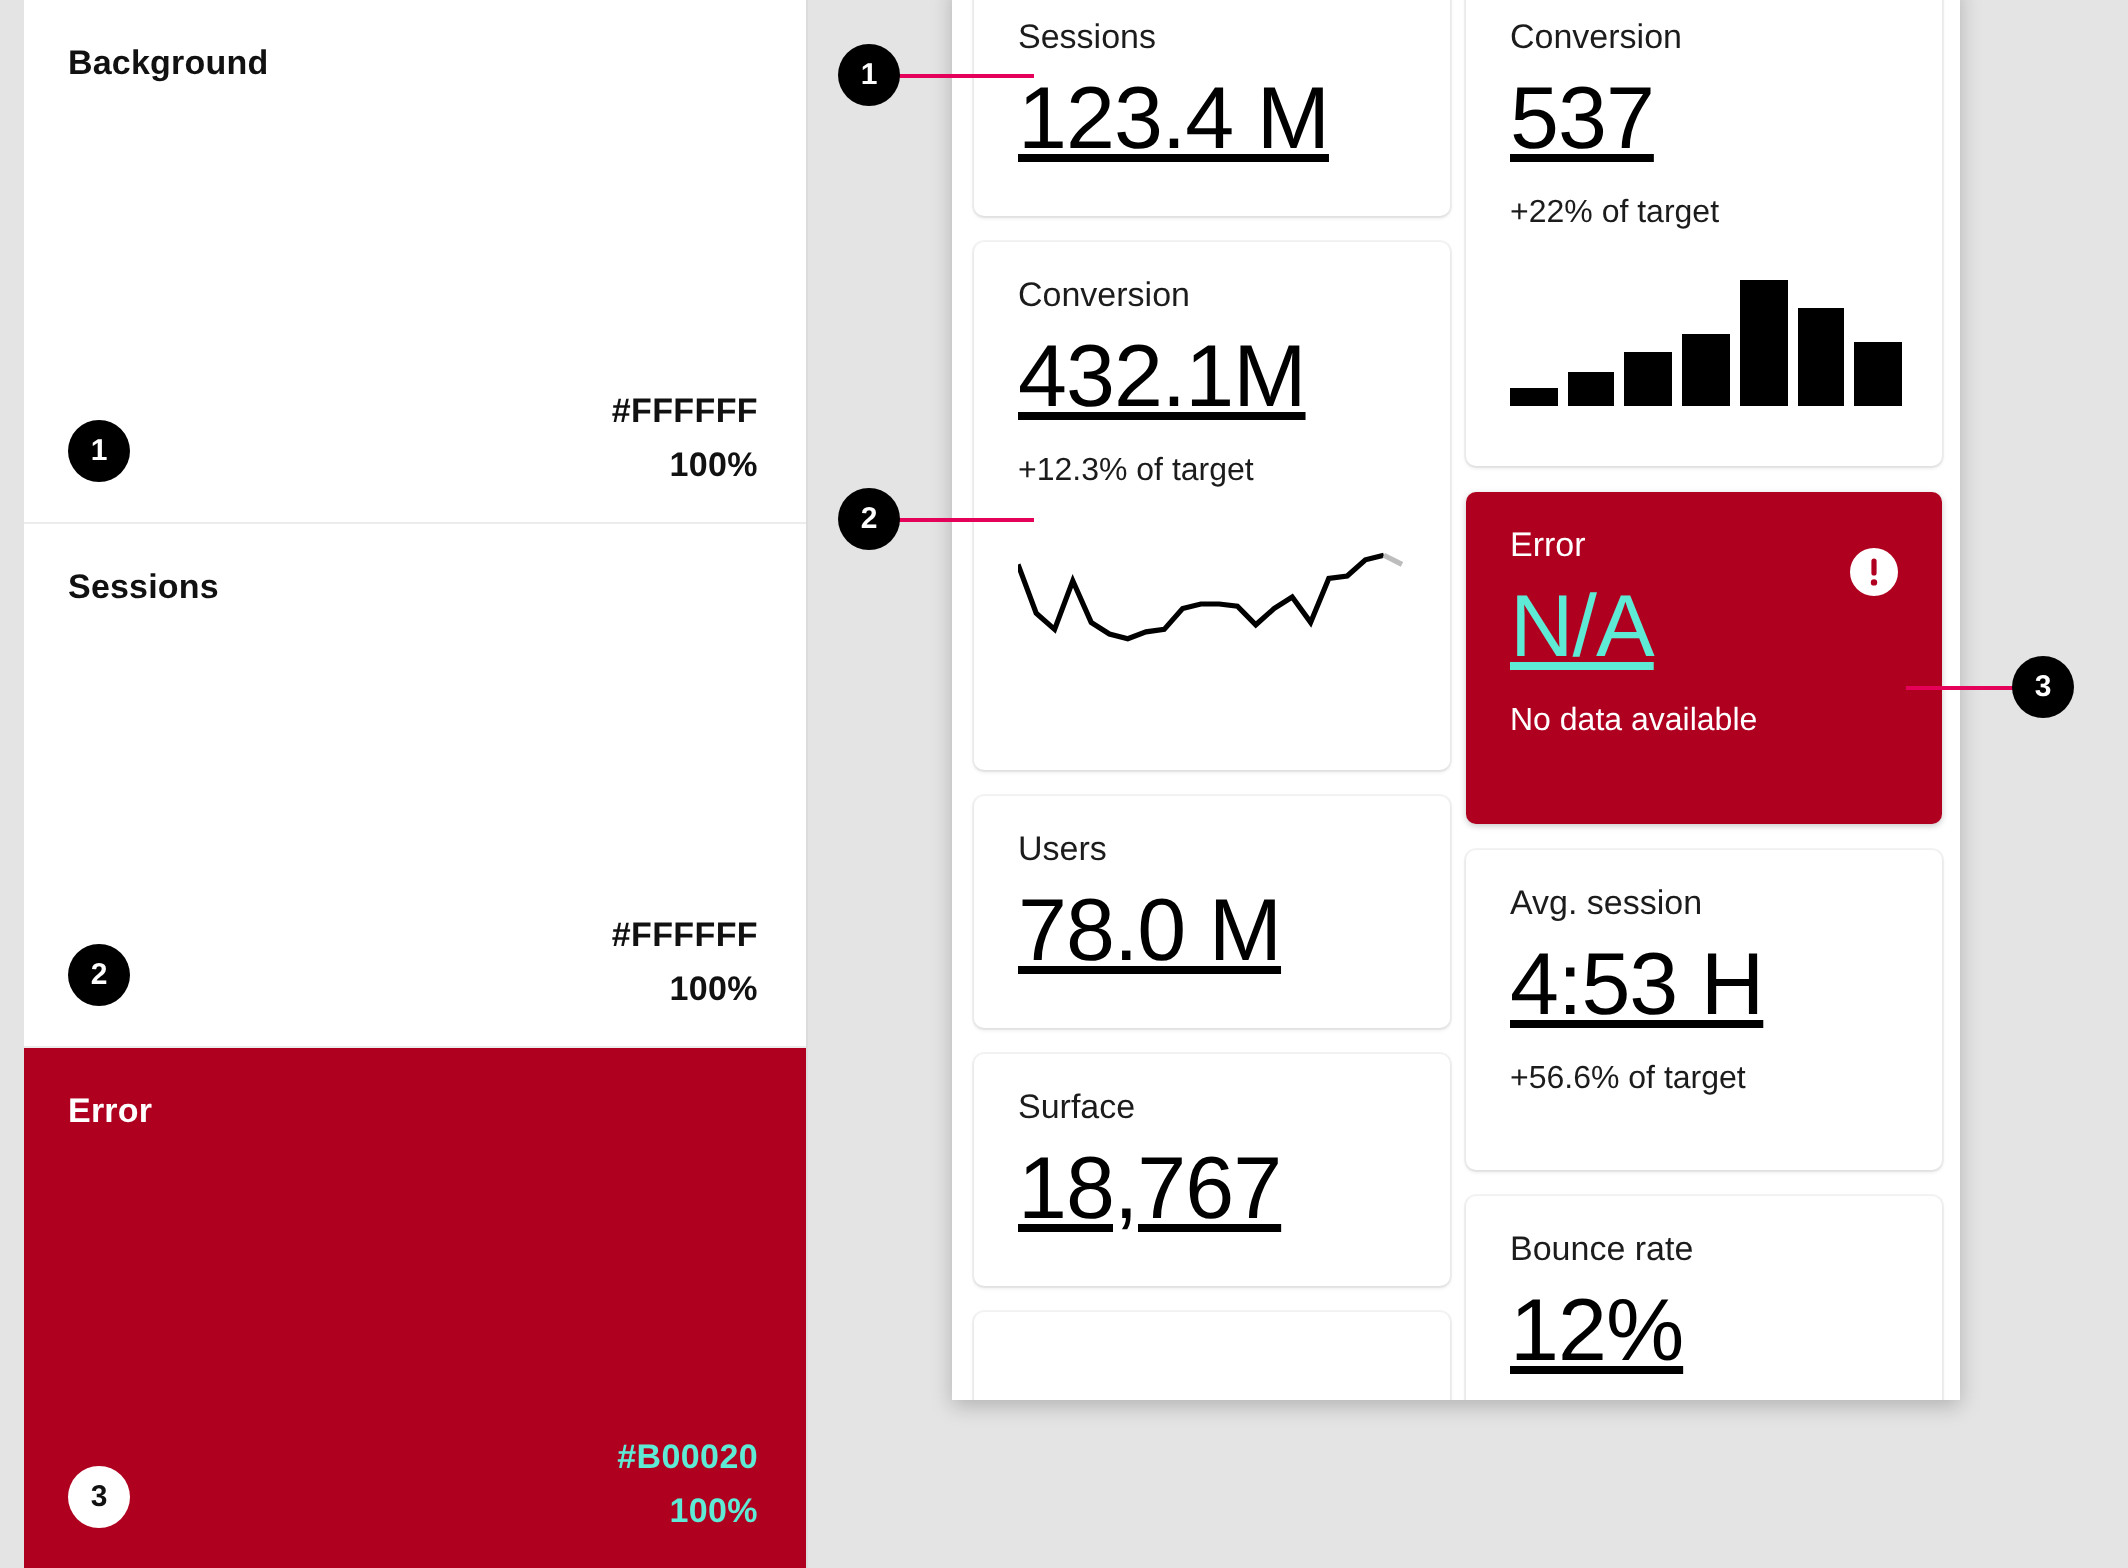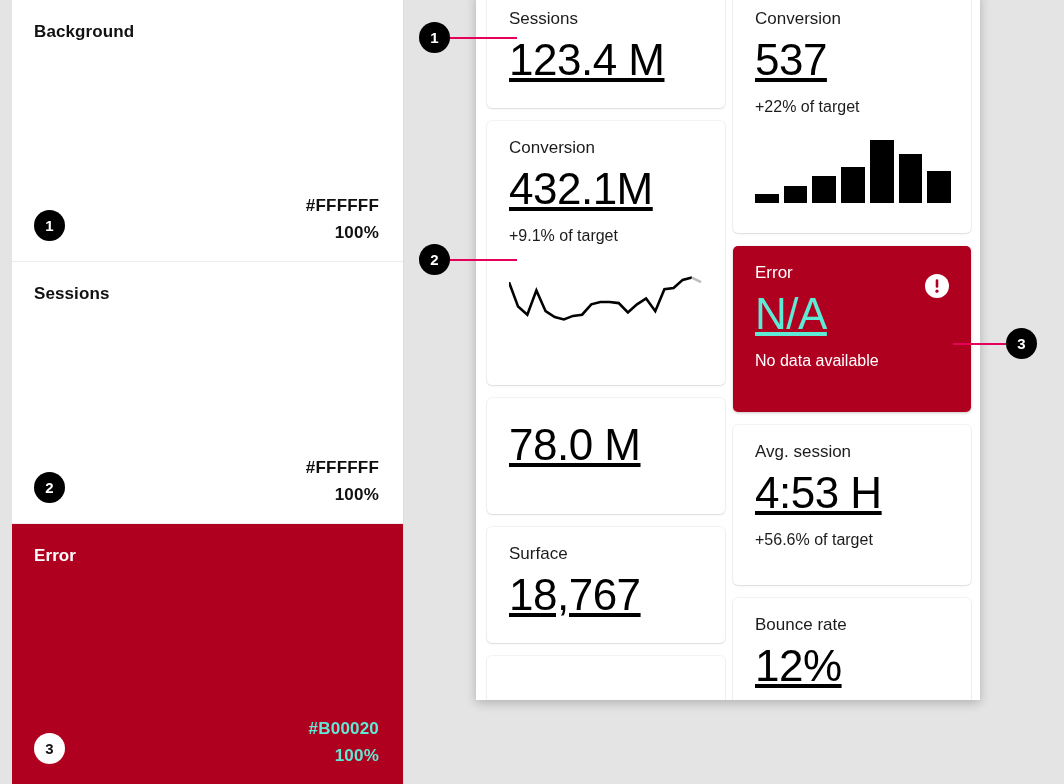--- a/index.html
+++ b/index.html
@@ -262,30 +262,31 @@
     <div class="col col-left">
 
       <div class="card" style="height:116px;">
         <div class="card-label">Sessions</div>
         <div class="card-value">123.4 M</div>
       </div>
 
       <div class="card" style="height:264px;">
         <div class="card-label">Conversion</div>
         <div class="card-value">432.1M</div>
-        <div class="card-sub">+9.1% of target</div>
+        <div class="card-sub">+12.3% of target</div>
         <div class="spark">
           <svg width="196" height="66" viewBox="0 0 196 66" preserveAspectRatio="none">
             <polyline id="spark-main" fill="none" stroke="#000000" stroke-width="2.6" stroke-linejoin="miter" stroke-linecap="butt" points="0.0,20.2 9.1,44.6 18.3,52.7 27.4,28.4 36.6,49.2 45.7,55.0 54.9,57.4 64.0,53.9 73.1,52.7 82.3,42.3 91.4,40.0 100.6,40.0 109.7,41.1 118.9,50.4 128.0,42.3 137.1,36.5 146.3,49.2 155.4,27.2 164.6,26.0 173.7,17.9 182.9,15.6"></polyline>
             <polyline id="spark-fore" fill="none" stroke="#bdbdbd" stroke-width="2.6" stroke-linejoin="miter" stroke-linecap="butt" points="182.9,15.6 192.0,20.2"></polyline>
           </svg>
         </div>
       </div>
 
       <div class="card" style="height:116px;">
+        <div class="card-label">Users</div>
         <div class="card-value">78.0 M</div>
       </div>
 
       <div class="card" style="height:116px;">
         <div class="card-label">Surface</div>
         <div class="card-value">18,767</div>
       </div>
 
       <div class="card" style="height:116px;"></div>
 

